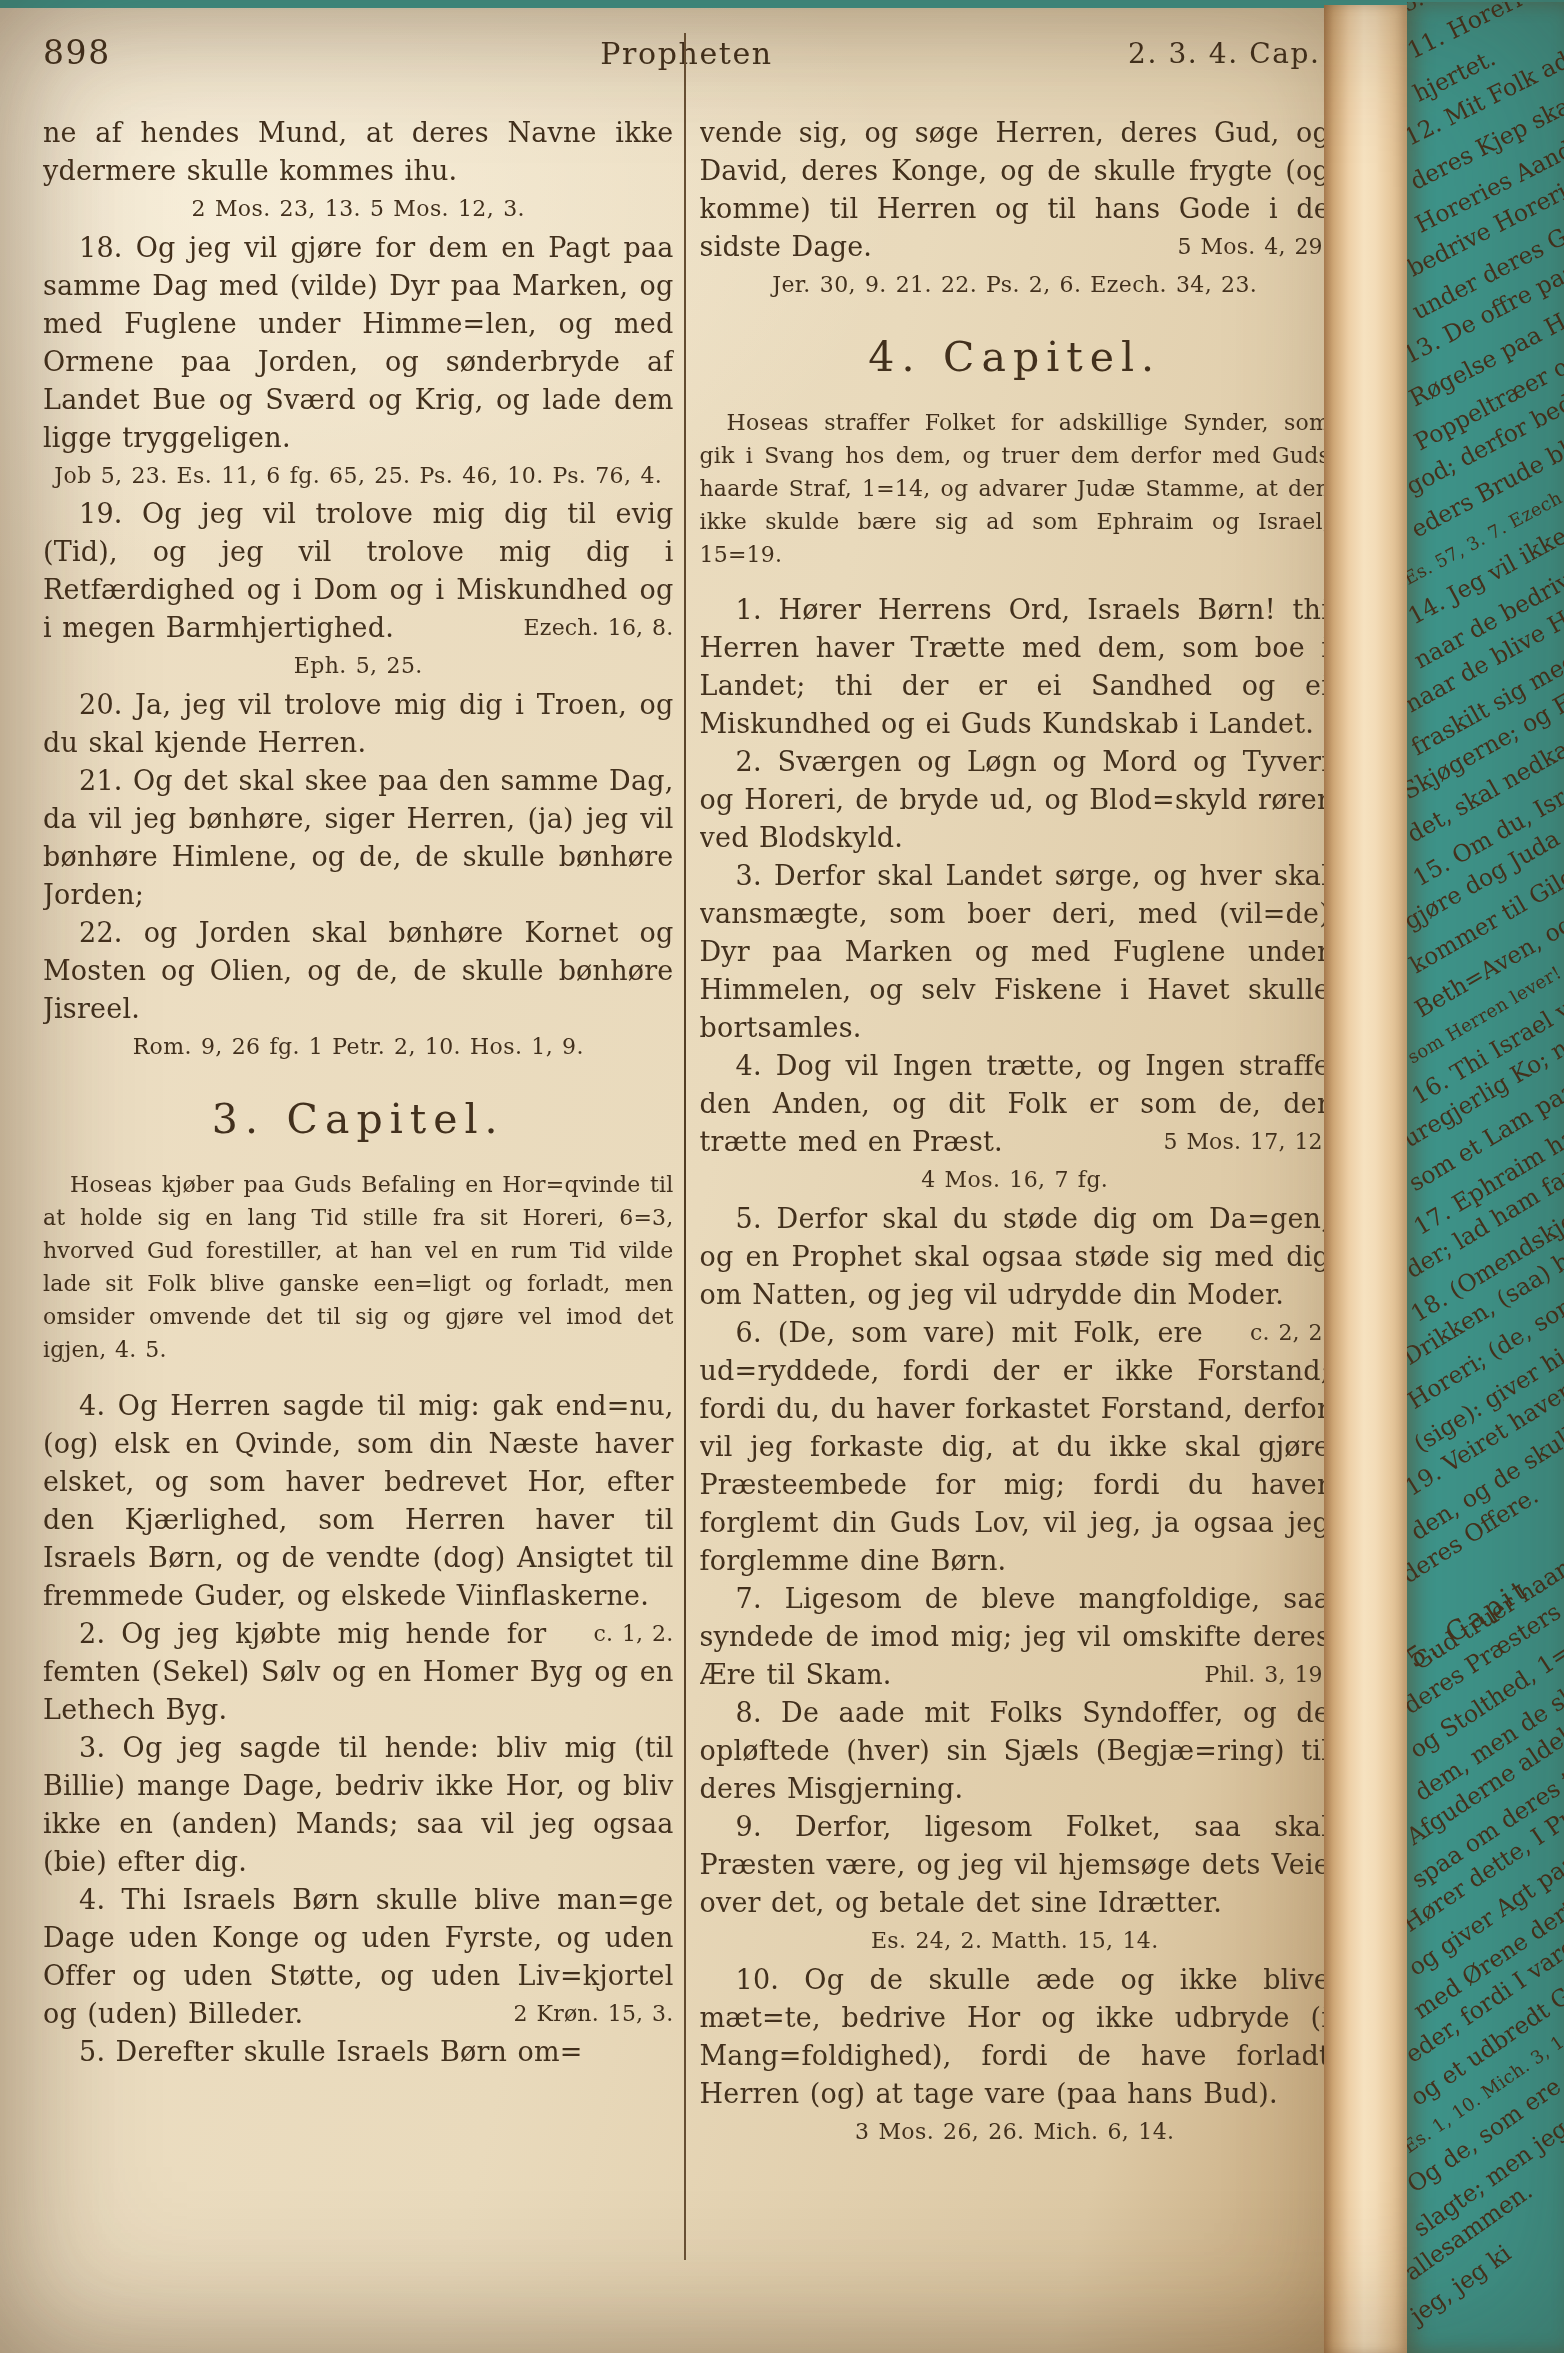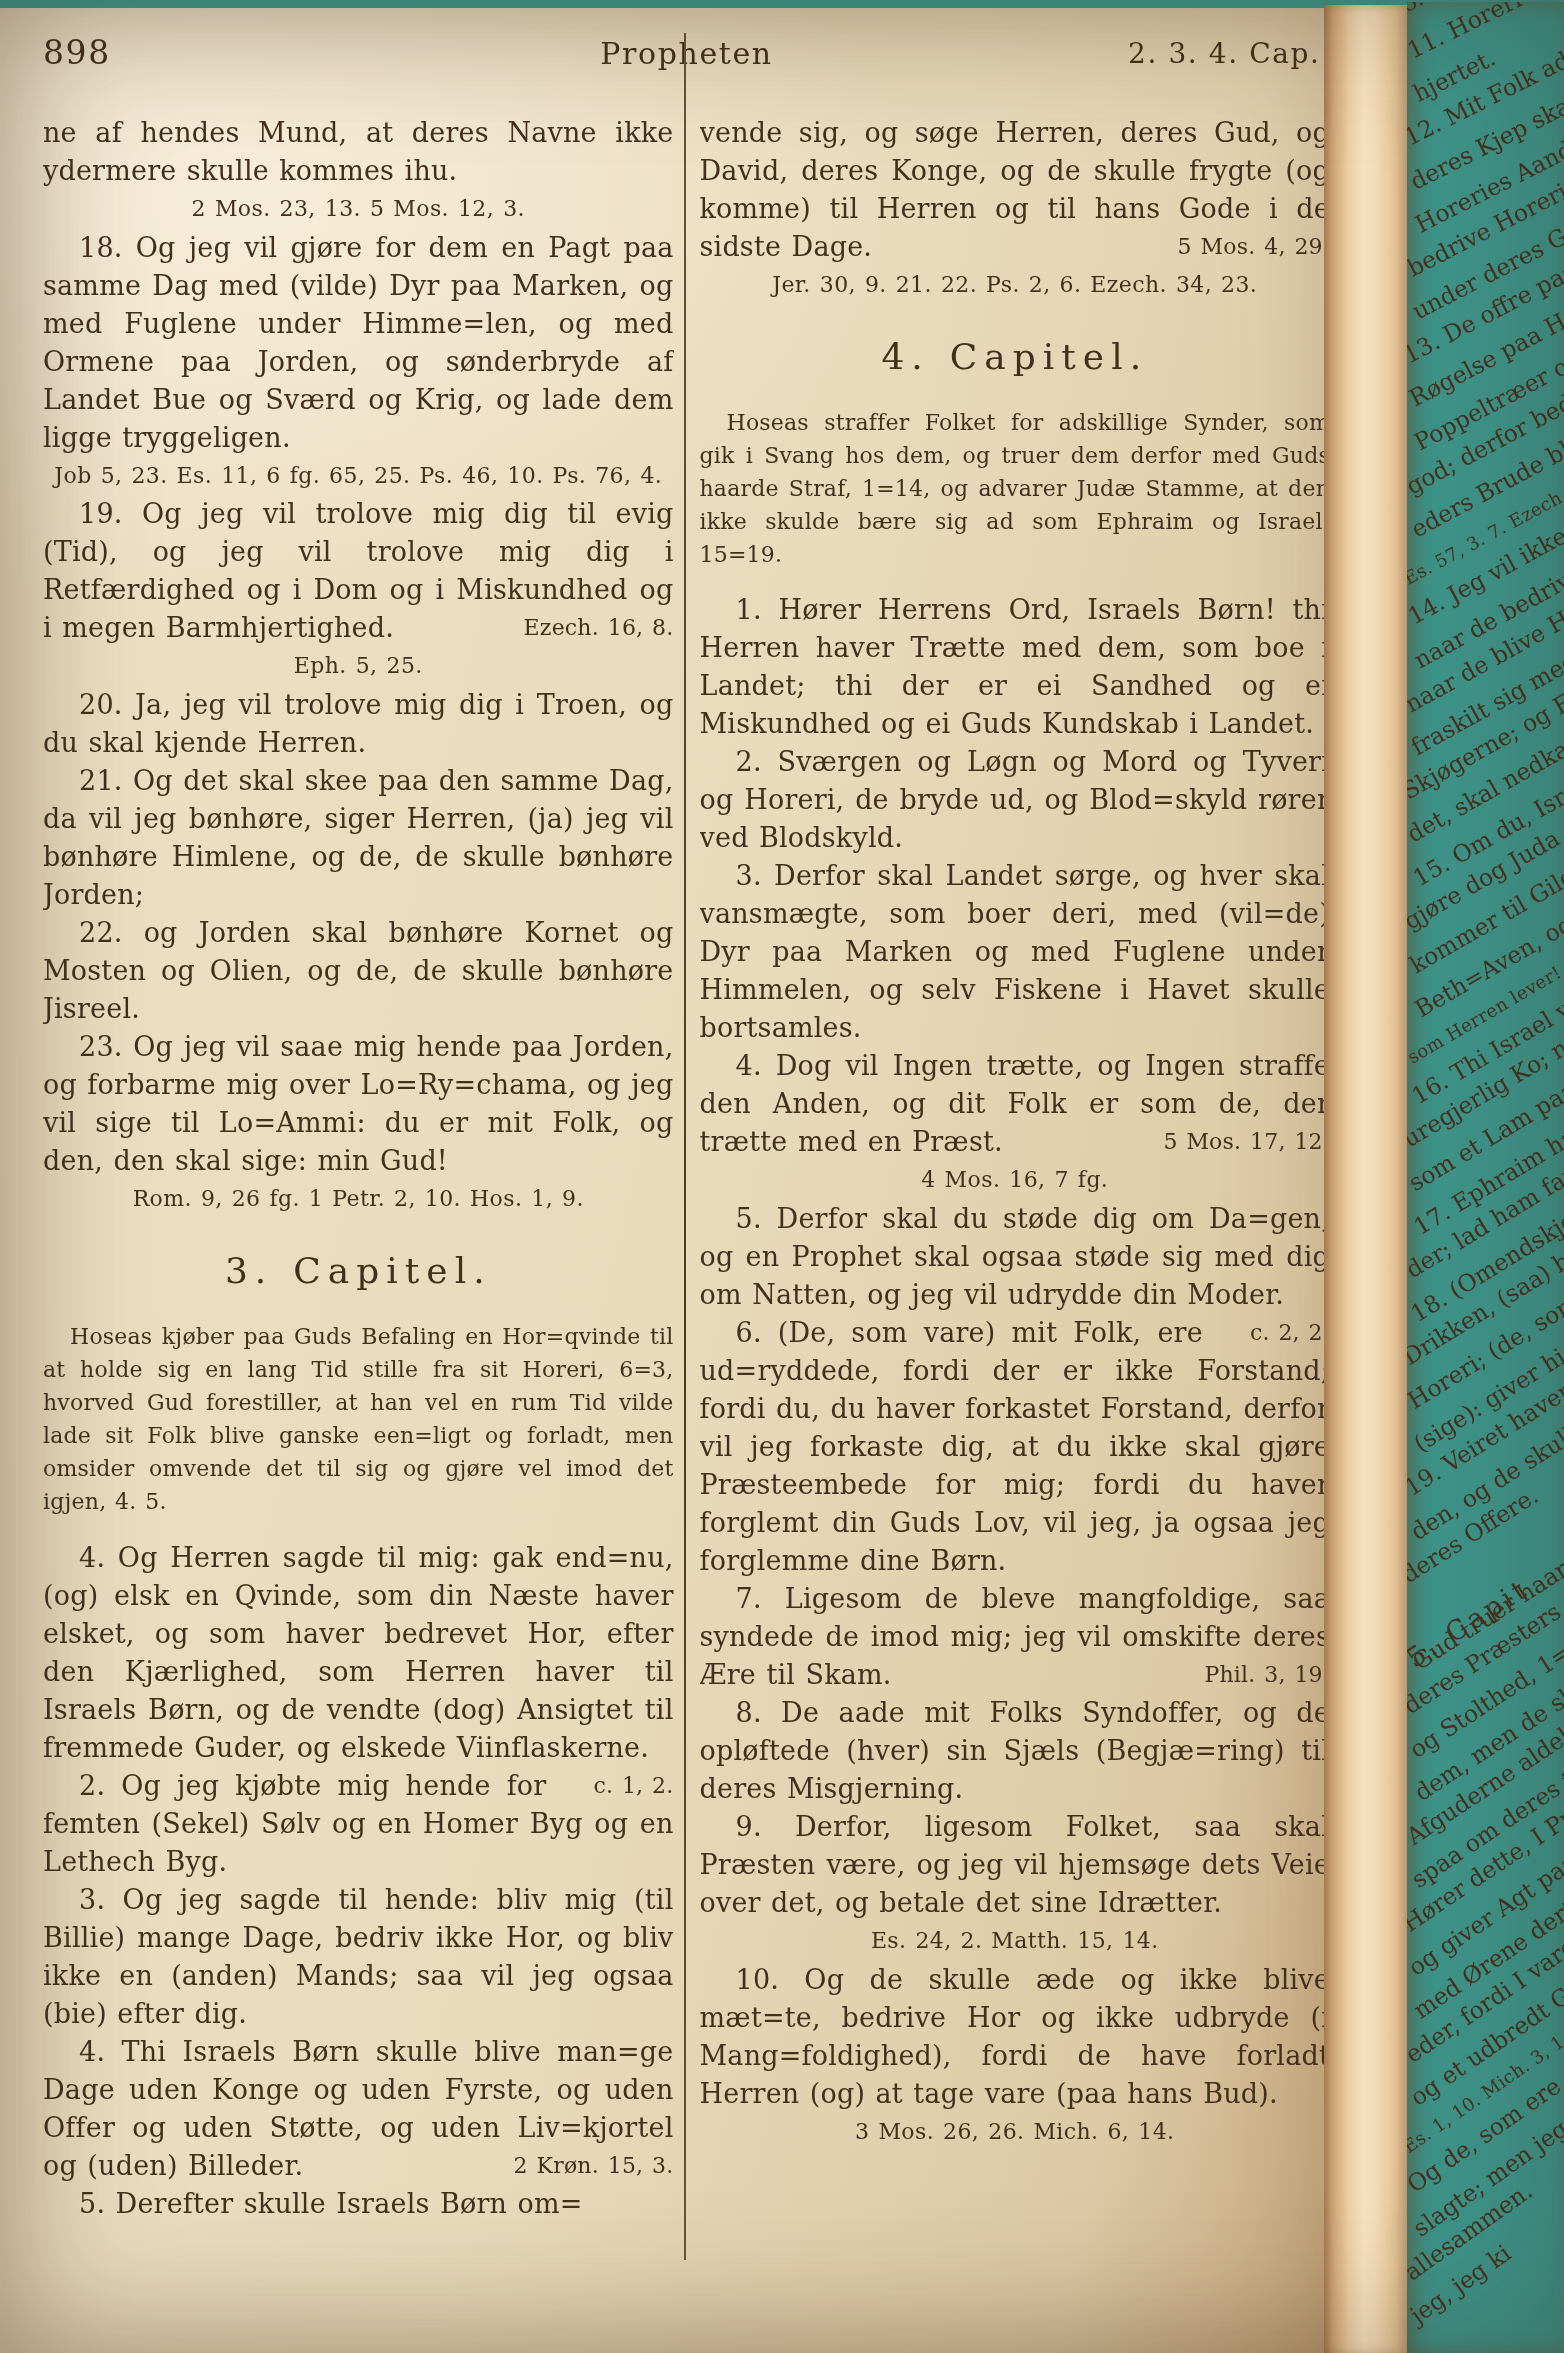--- a/index.html
+++ b/index.html
@@ -32,21 +32,21 @@
   .col{width:631px;height:100%;overflow:hidden;font-size:27px;line-height:38px;letter-spacing:0.2px;word-spacing:1.6px;}
   .col.right{width:631px;margin-left:26px;}
   .col-divider{
     position:absolute;left:641px;top:0;width:1.6px;height:2227px;
     background:linear-gradient(#6a5236,#4d3920 60%,#6a5236);
   }
   .block{margin:0;color:#42301d;}
   .k-verse{text-align:justify;text-indent:36px;}
   .k-cont{text-align:justify;}
   .k-ref{text-align:center;font-size:22px;line-height:31px;margin:3.1px 0 4.7px;letter-spacing:0.4px;}
-  .k-heading{text-align:center;font-size:36px;letter-spacing:7px;margin:38px 0 30px;text-indent:0;}
+  .k-heading{text-align:center;font-size:41px;letter-spacing:7px;margin:38px 0 30px;text-indent:0;}
   .k-summary{font-size:22px;line-height:33px;text-align:justify;text-indent:27px;margin:0 0 20.3px 0;}
   .vref{float:right;font-size:22px;padding-left:11px;}
   .vref:empty{display:none;}
   
   .edge-stack{
     position:absolute;left:1324px;top:4.7px;width:83px;height:2349px;
     background:linear-gradient(90deg,
       #a87c50 0%, #cfa877 12%, #edcfa6 30%, #f6e2c0 48%,
       #f3dcb8 62%, #e7c99e 80%, #d9b88b 100%);
     box-shadow:inset -4.7px 0 11px rgba(120,80,40,0.35);
@@ -95,21 +95,20 @@
             <p class="block k-verse"><span>19. Og jeg vil trolove mig dig til evig (Tid), og jeg vil trolove mig dig i Retfærdighed og i Dom og i Miskundhed og i megen Barmhjertighed.</span><span class="vref">Ezech. 16, 8.</span></p>
 
             <p class="block k-ref"><span>Eph. 5, 25.</span></p>
 
             <p class="block k-verse"><span>20. Ja, jeg vil trolove mig dig i Troen, og du skal kjende Herren.</span></p>
 
             <p class="block k-verse"><span>21. Og det skal skee paa den samme Dag, da vil jeg bønhøre, siger Herren, (ja) jeg vil bønhøre Himlene, og de, de skulle bønhøre Jorden;</span></p>
 
             <p class="block k-verse"><span>22. og Jorden skal bønhøre Kornet og Mosten og Olien, og de, de skulle bønhøre Jisreel.</span></p>
 
-            <p class="block k-verse"><span>23. Og jeg vil saae mig hende paa Jorden, og forbarme mig over Lo=Ry=chama, og jeg vil sige til Lo=Ammi: du er mit Folk, og den, den skal sige: min Gud!</span></p>
 
             <p class="block k-ref"><span>Rom. 9, 26 fg.   1 Petr. 2, 10.   Hos. 1, 9.</span></p>
 
             <p class="block k-heading"><span>3. Capitel.</span></p>
 
             <p class="block k-summary"><span>Hoseas kjøber paa Guds Befaling en Hor=qvinde til at holde sig en lang Tid stille fra sit Horeri, 6=3, hvorved Gud forestiller, at han vel en rum Tid vilde lade sit Folk blive ganske een=ligt og forladt, men omsider omvende det til sig og gjøre vel imod det igjen, 4. 5.</span></p>
 
             <p class="block k-verse"><span>4. Og Herren sagde til mig: gak end=nu, (og) elsk en Qvinde, som din Næste haver elsket, og som haver bedrevet Hor, efter den Kjærlighed, som Herren haver til Israels Børn, og de vendte (dog) Ansigtet til fremmede Guder, og elskede Viinflaskerne.</span><span class="vref">c. 1, 2.</span></p>
 
             <p class="block k-verse"><span>2. Og jeg kjøbte mig hende for femten (Sekel) Sølv og en Homer Byg og en Lethech Byg.</span></p>

